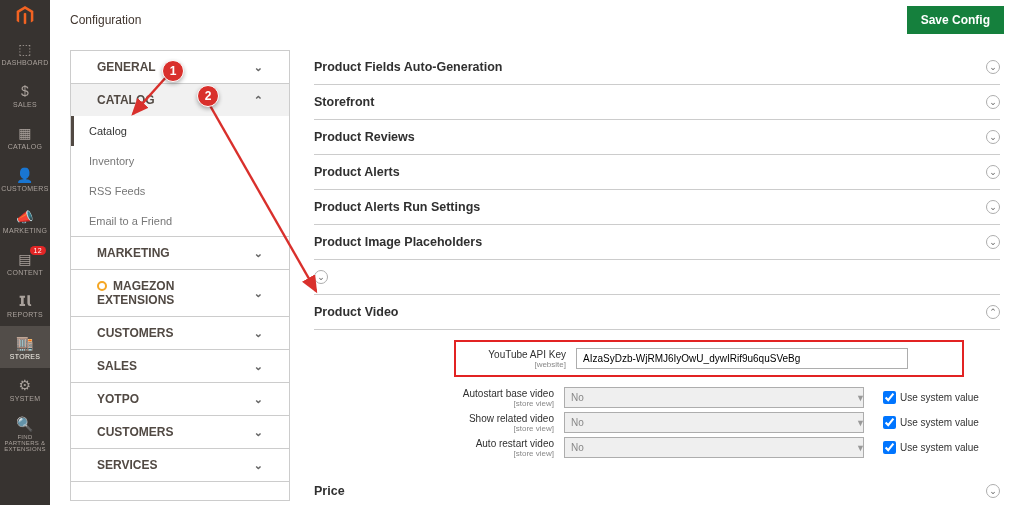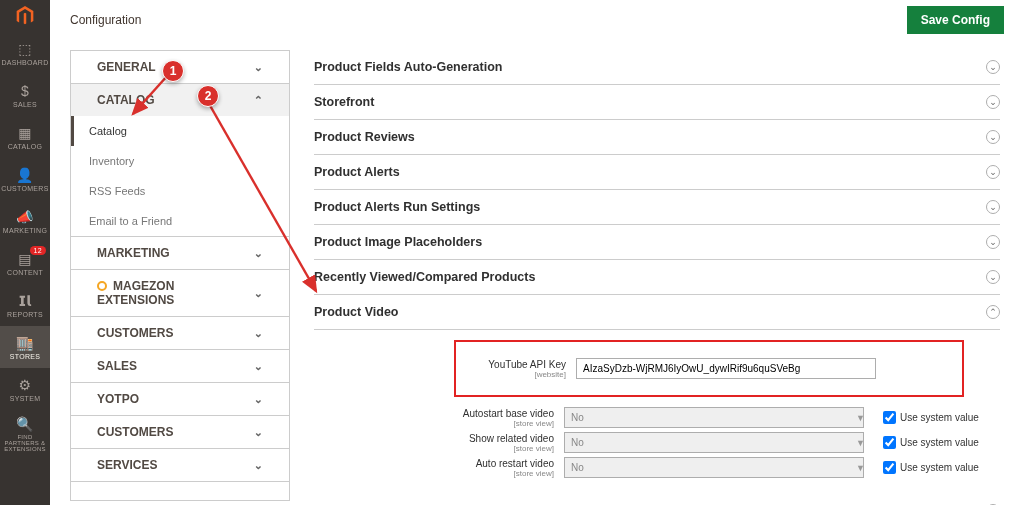--- a/index.html
+++ b/index.html
@@ -37,25 +37,25 @@
 .sub-item.active { background: #fff; color: #333; border-left: 3px solid #514943; padding-left: 15px; }
 .magezon-dot { display:inline-block; width:10px; height:10px; border:2px solid #f5a623; border-radius:50%; margin-right:6px; vertical-align:-1px;}
 
 
 .panel-right { flex: 1; overflow-y: auto; padding-right: 4px; }
 .section-row { border-bottom: 1px solid #ccc; padding: 10px 0; display: flex; justify-content: space-between; align-items: center; cursor: pointer; }
 .section-row .sec-title { font-size: 12.5px; font-weight: 700; color: #303030; }
 .section-row .collapse-icon { width: 14px; height: 14px; border: 1px solid #adadad; border-radius: 50%; display: flex; align-items: center; justify-content: center; color: #666; font-size: 9px; }
 
 .section-body { padding: 10px 0 16px 0; }
-.highlight-box { border: 2px solid #e22323; padding: 16px 10px; margin: 0 0 10px 140px; display: flex; align-items: center; gap: 10px; width: 510px;}
+.highlight-box { border: 2px solid #e22323; padding: 6px 10px; margin: 0 0 10px 140px; display: flex; align-items: center; gap: 10px; width: 510px;}
 .field-row { display: flex; align-items: center; margin: 4px 0 0 140px; gap: 10px; }
 .field-label-wrap { width: 100px; text-align: right; font-size: 10px; color: #303030; }
 .field-label-wrap .scope { display:block; font-size: 8px; color: #888; }
-.field-input { width: 300px; padding: 4px 6px; font-size: 10px; border: 1px solid #adadad; }
+.field-input { width: 332px; padding: 4px 6px; font-size: 10px; border: 1px solid #adadad; }
 .field-input[disabled] { background: #efefef; color: #888; }
 .sysval { font-size: 10px; color: #333; display:flex; align-items:center; gap:4px; margin-left: 8px;}
 
 
 .markers { position: absolute; left: 50px; top: 0; right: 0; bottom: 0; pointer-events: none; }
 .marker-circle { position:absolute; width: 22px; height: 22px; background: #d9302c; border: 1px solid #fff; box-shadow: 0 2px 4px rgba(0,0,0,0.3); border-radius: 50%; display: flex; align-items:center; justify-content:center; color:#fff; font-weight:700; font-size:12px; }
 svg.arrows { position:absolute; left:0; top:0; width:100%; height:100%; }
 </style>
 </head>
 <body>
@@ -182,21 +182,20 @@
         </div>
       <div class="section-row">
           <span class="sec-title">Product Alerts Run Settings</span>
           <span class="collapse-icon">⌄</span>
         </div>
       <div class="section-row">
           <span class="sec-title">Product Image Placeholders</span>
           <span class="collapse-icon">⌄</span>
         </div>
       <div class="section-row">
-          <span class="sec-title">Recently Viewed/Compared Products</span>
           <span class="collapse-icon">⌄</span>
         </div>
       <div class="section-row">
           <span class="sec-title">Product Video</span>
           <span class="collapse-icon">⌃</span>
         </div>
 
       <div class="section-body">
         <div class="highlight-box">
           <div class="field-label-wrap"><span>YouTube API Key</span><span class="scope">[website]</span></div>

